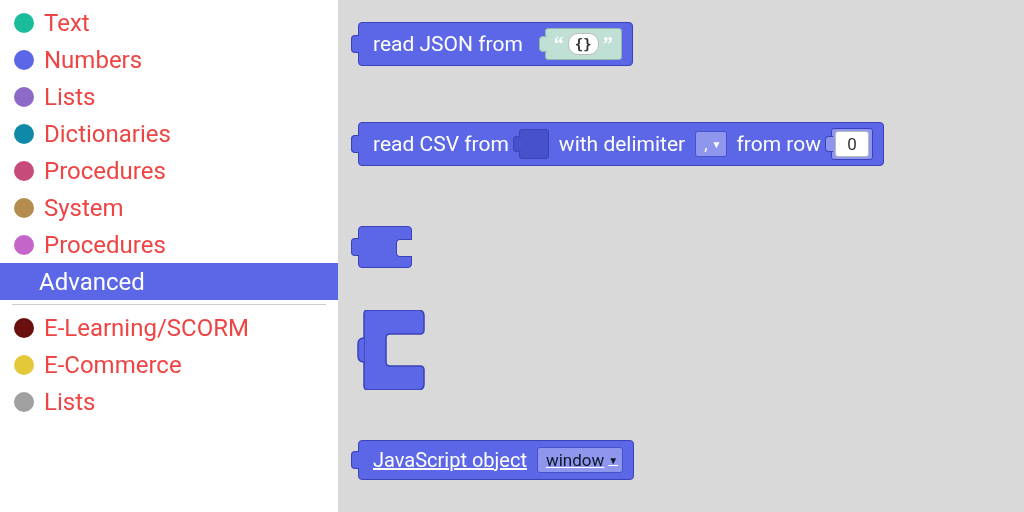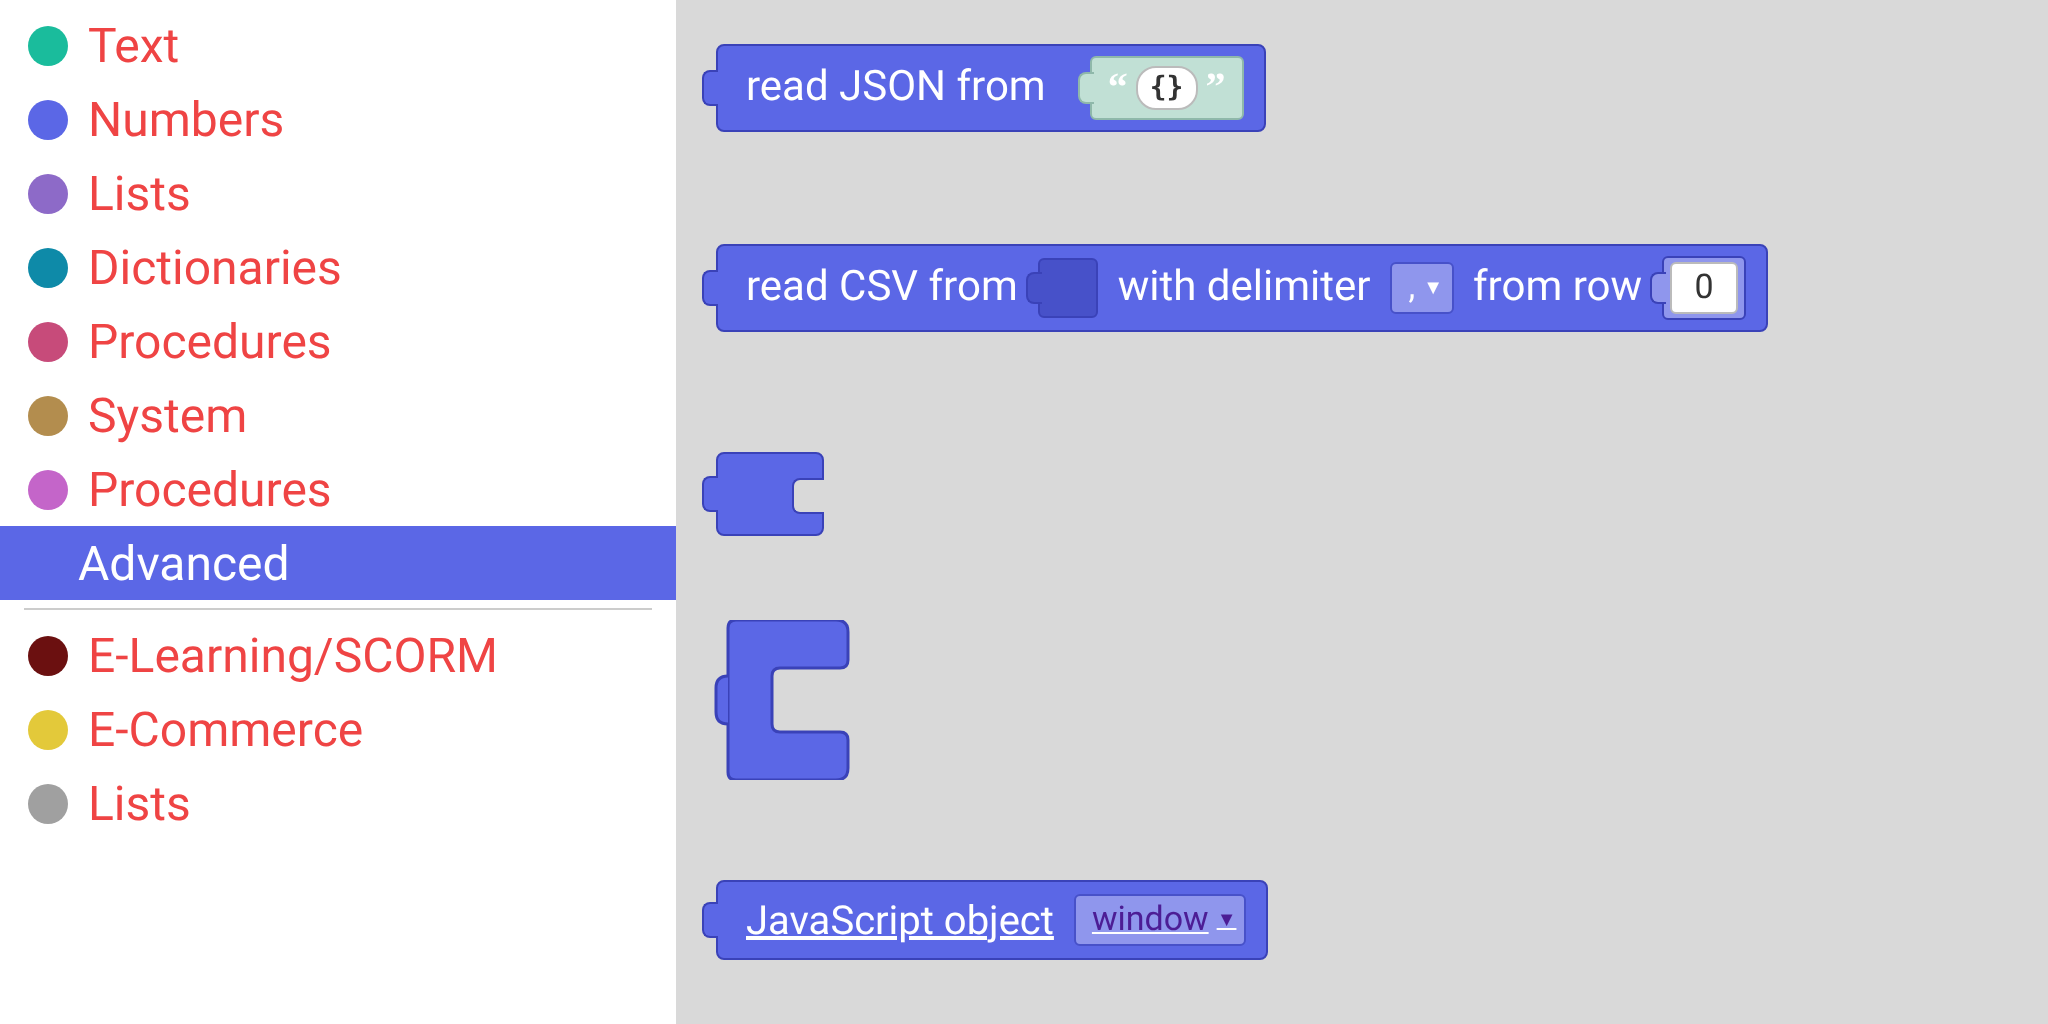--- a/index.html
+++ b/index.html
@@ -21,21 +21,21 @@
   .string-input { background: #fff; border: 1px solid #bbb; border-radius: 10px; height: 22px; min-width: 30px; padding: 0 6px; font-size: 14px; color: #333; display: flex; align-items: center; font-family: monospace; font-weight: bold; }
   .quote { color: #fff; font-size: 20px; font-weight: bold; font-family: Georgia, serif; }
   .dropdown { background: #8f96ed; border: 1px solid #4751c9; border-radius: 3px; height: 26px; padding: 0 4px 0 8px; display: flex; align-items: center; color: #fff; font-size: 17px; gap: 4px; }
   .dropdown .tri { font-size: 10px; }
   .num-input { background: #fff; border: 1px solid #bbb; border-radius: 3px; height: 26px; width: 34px; display: flex; align-items: center; justify-content: center; color: #333; font-size: 17px; }
   .num-slot { background: #8f96ed; border: 1px solid #3a42b8; border-radius: 3px; padding: 2px 3px; position: relative; }
   .num-slot::before { content: ""; position: absolute; left: -7px; top: 50%; transform: translateY(-50%); width: 7px; height: 14px; background: #8f96ed; border-radius: 4px 0 0 4px; border: 1px solid #3a42b8; border-right: none; }
   .small-block { position: relative; background: #5b67e6; border: 1px solid #3a42b8; border-radius: 4px; display: flex; }
   .small-block .tab-left { left: -8px; }
   .c-block { position: relative; }
-  .dropdown-light { background: #8f96ed; border: 1px solid #4751c9; border-radius: 3px; height: 26px; padding: 0 4px 0 8px; display: flex; align-items: center; color: #4c1d95; font-size: 17px; gap: 4px; }
+  .dropdown-light { background: #8f96ed; border: 1px solid #4751c9; border-radius: 3px; height: 26px; padding: 0 4px 0 8px; display: flex; align-items: center; color: #0f172a; font-size: 17px; gap: 4px; }
 </style>
 </head>
 <body>
 
 <div class="sidebar">
   <div id="cat-list">
       <div class="cat-item">
         <span class="dot" style="background: rgb(26, 188, 156);"></span>
         <span>Text</span>
       </div>

